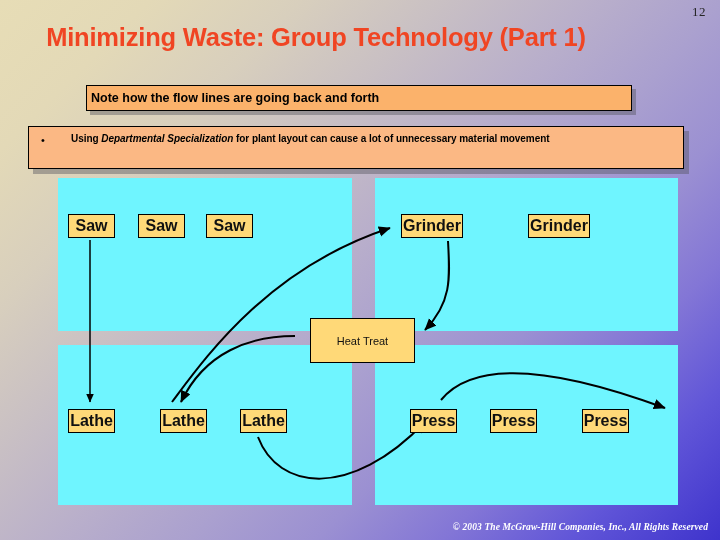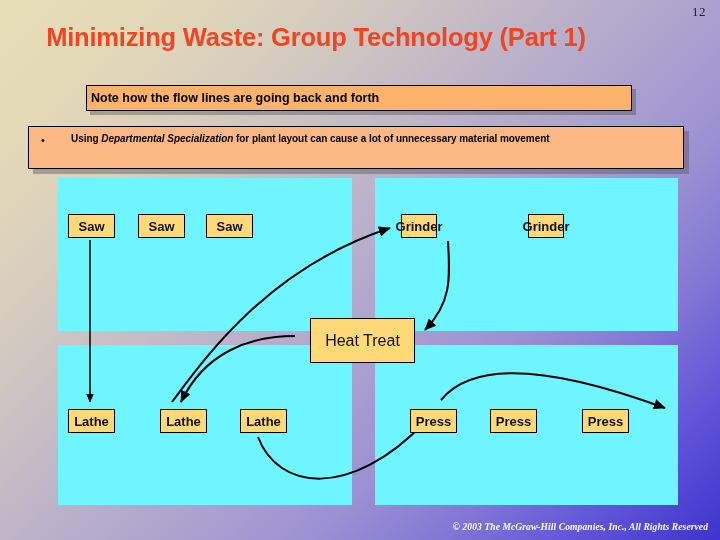--- a/index.html
+++ b/index.html
@@ -124,32 +124,32 @@
   .quad.br { left: 317px; top: 167px; width: 303px; height: 160px; }
 
   
   .machine {
     position: absolute;
     background: #ffd978;
     border: 1.5px solid #000;
     display: flex;
     align-items: center;
     justify-content: center;
-    font-size: 13px;
+    font-size: 16px;
     font-weight: bold;
     color: #111;
     white-space: nowrap;
     z-index: 6;
   }
   .machine.small { width: 47px; height: 24px; }
-  .machine.wide  { width: 36px; height: 24px; }
+  .machine.wide  { width: 62px; height: 24px; }
   .machine.heat {
     width: 105px;
     height: 45px;
-    font-size: 16px;
+    font-size: 11px;
     font-weight: normal;
   }
 
   
   .flow-svg {
     position: absolute;
     left: 0;
     top: 0;
     width: 720px;
     height: 540px;

